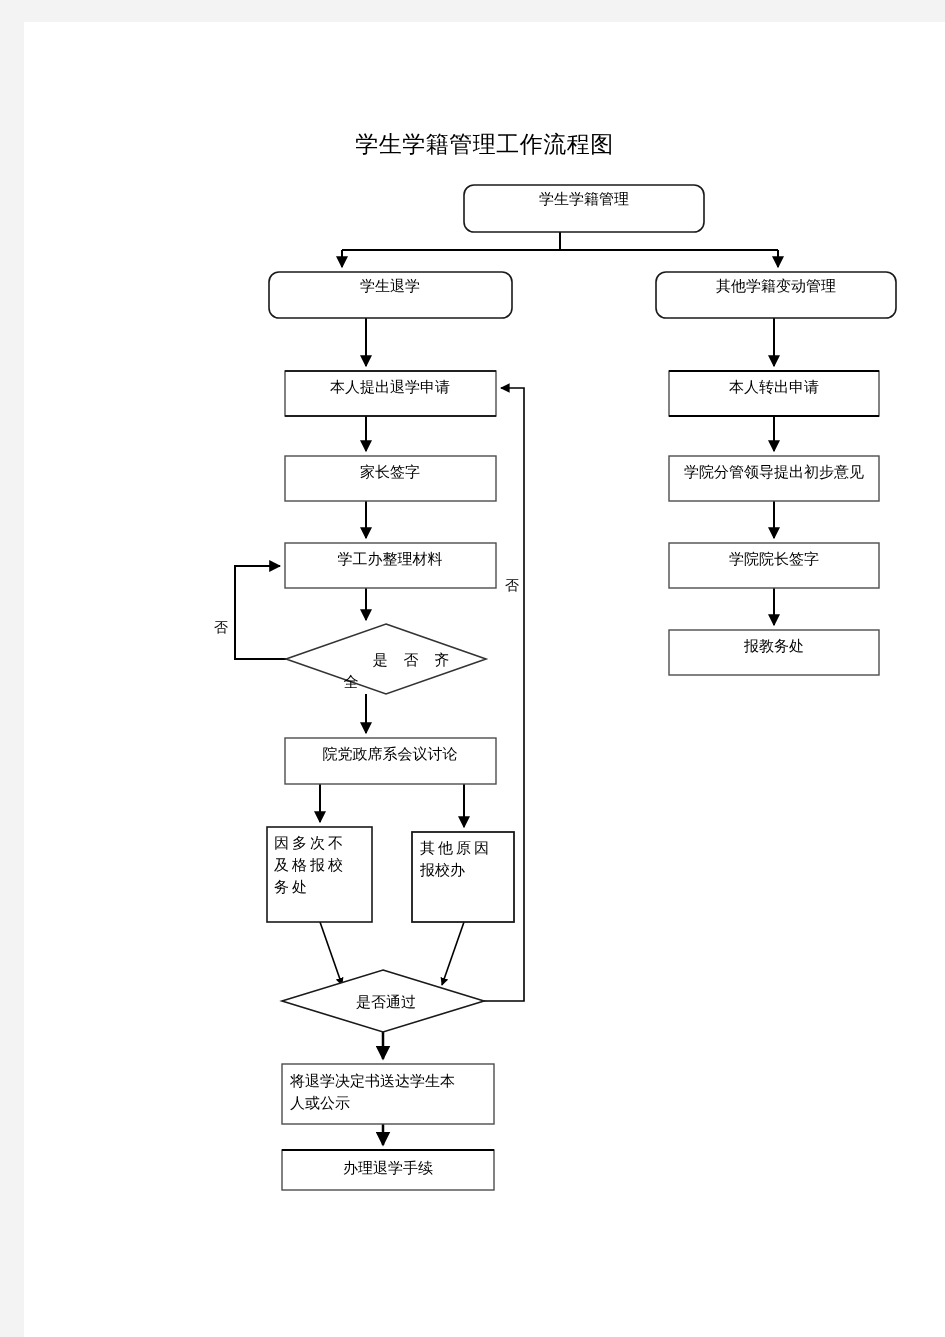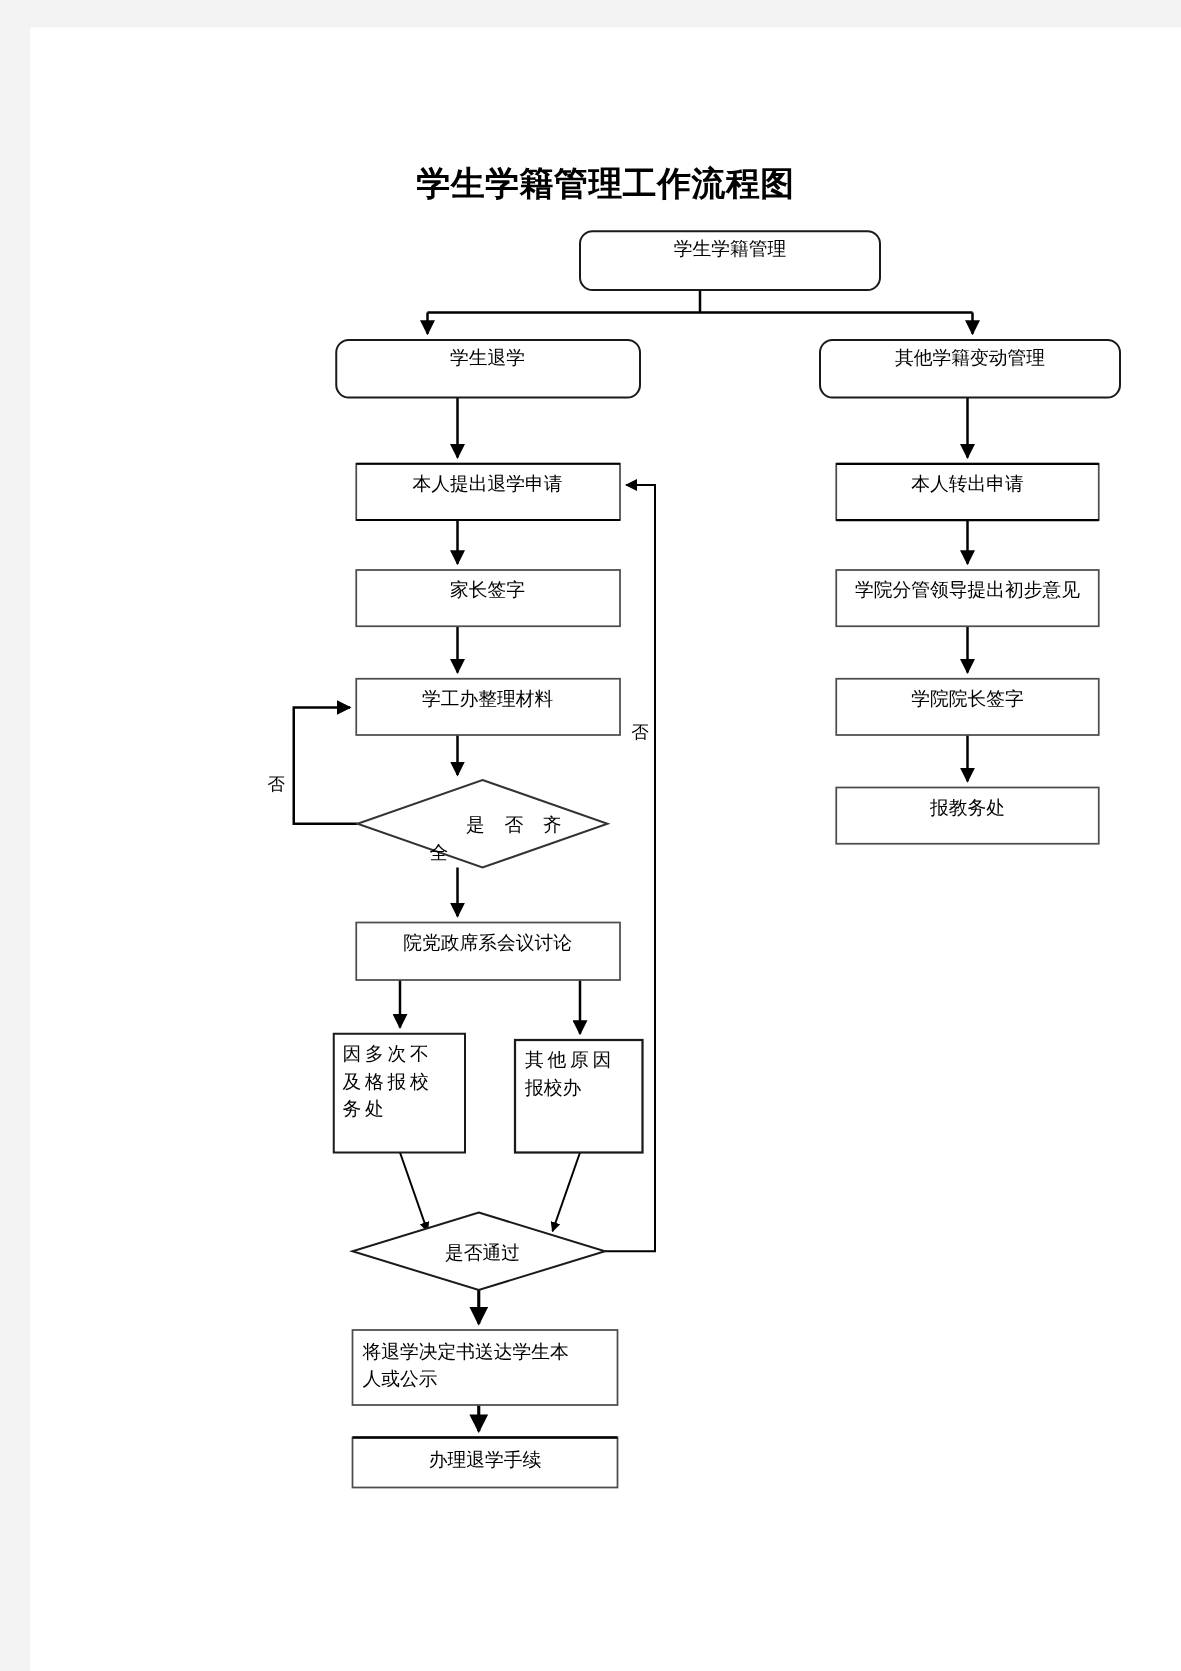--- a/index.html
+++ b/index.html
@@ -22,22 +22,22 @@
     width: 921px;
     height: 1315px;
     background: #ffffff;
   }
   #title {
     position: absolute;
     left: 0;
     top: 107px;
     width: 921px;
     text-align: center;
-    font-size: 27px;
-    font-weight: bold;
+    font-size: 23px;
+    font-weight: normal;
     color: #000;
     letter-spacing: 0.5px;
     font-family: "Liberation Sans", "DejaVu Sans", sans-serif;
   }
   #flow {
     position: absolute;
     left: 0;
     top: 0;
   }
   svg text {

